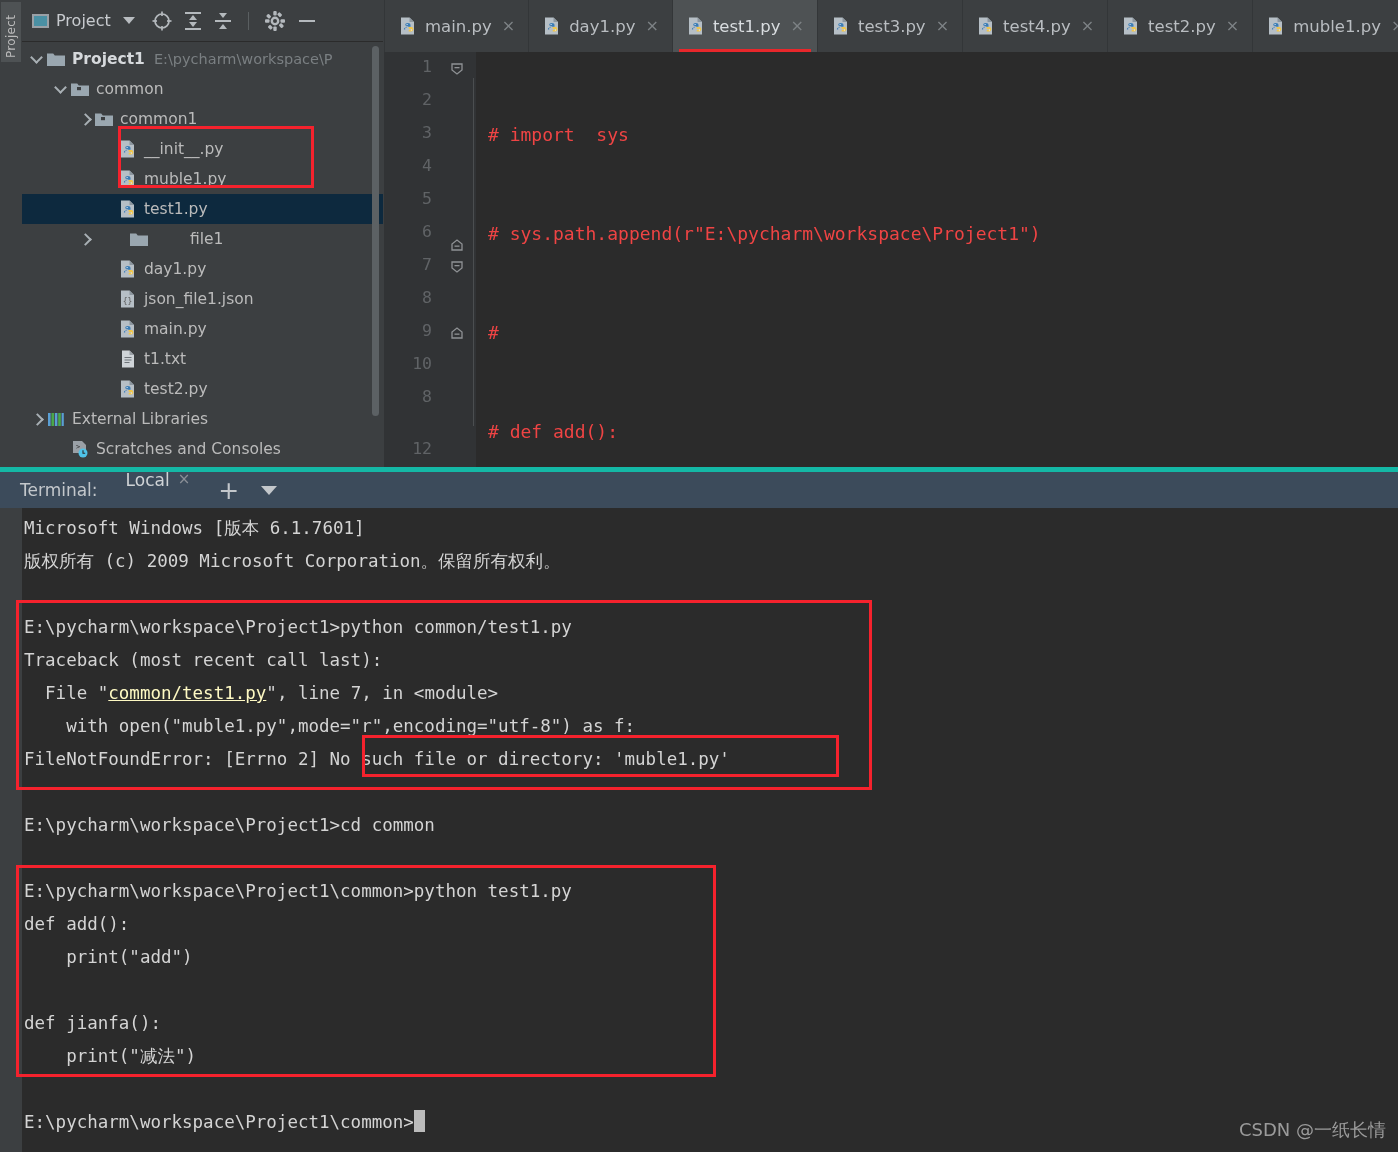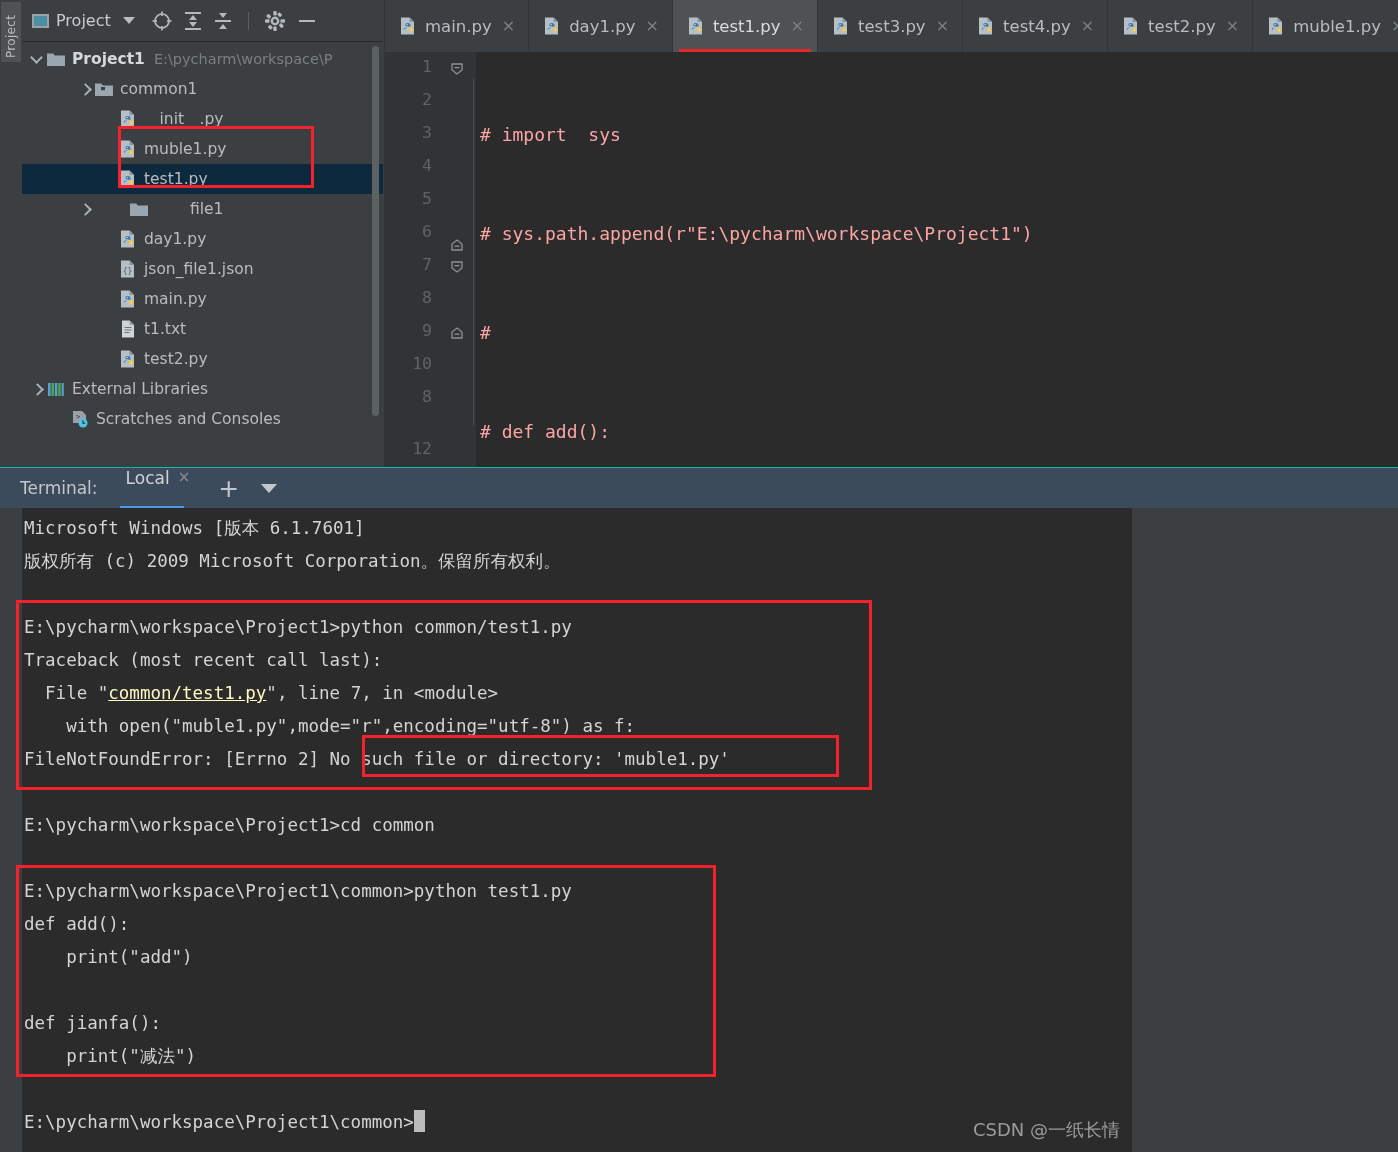--- a/index.html
+++ b/index.html
@@ -122,27 +122,27 @@
   .fold svg { display: block; }
   .vline {
     position: absolute; left: 89px; top: 26px; width: 1px; height: 348px; background: #4b4e50;
   }
   .code {
     position: absolute; left: 96px; top: 0; right: 0; height: 100%;
     font-family: "DejaVu Sans Mono", monospace; font-size: 18px; line-height: 33px;
     white-space: pre; color: #a9b7c6;
   }
   .code .row { height: 33px; }
-  .cmt { color: #fca5a5; }
+  .cmt { color: #ef4444; margin-left: 8px; }
 
   
   .term-header {
     position: absolute; left: 0; top: 467px; width: 1398px; height: 41px;
     background: #3c4b5b; display: flex; align-items: center; padding-left: 20px;
-    box-sizing: border-box; border-top: 1px solid #14b8a6;
+    box-sizing: border-box; border-top: 5px solid #14b8a6;
   }
   .term-header .tlabel { font-size: 17px; color: #c3c7cb; margin-right: 22px; }
   .term-tab {
     position: relative; font-size: 17px; color: #cfd3d6; display: flex;
     align-items: flex-start; gap: 8px; height: 41px; padding: 0 6px;
   }
   .term-tab::after {
     content: ""; position: absolute; left: 0; right: 12px; bottom: 0;
     height: 3px; background: #4e9ae0;
   }
@@ -150,21 +150,21 @@
   .plus {
     font-size: 25px; color: #c3c7cb; margin-left: 22px; line-height: 1;
   }
   .chev {
     width: 0; height: 0; margin-left: 22px;
     border-left: 8px solid transparent; border-right: 8px solid transparent;
     border-top: 9px solid #c3c7cb;
   }
 
   .terminal {
-    position: absolute; left: 0; top: 508px; width: 1132px; height: 644px;
+    position: absolute; left: 0; top: 508px; width: 1398px; height: 644px;
     background: #2b2b2b; color: #d4d4d4;
     font-family: "DejaVu Sans Mono", monospace; font-size: 17.5px;
     overflow: hidden;
   }
   .term-gutter {
     position: absolute; left: 0; top: 0; width: 22px; height: 100%; background: #3c3f41;
   }
   .term-lines { position: absolute; left: 24px; top: 4px; right: 0; }
   .tline { height: 33px; line-height: 33px; white-space: pre; }
   .tlink { color: #fef9c3; text-decoration: underline; }
@@ -249,20 +249,30 @@
         <div class="node" style="padding-left: 8px;">
           <span class="arrow down"></span>
           <span class="ico">
             <svg width="20" height="20" viewBox="0 0 20 20">
               <path d="M1 4.5 h6.2 l1.6 2 H19 v10.5 H1 Z" fill="#9aa7b0"></path>
             </svg>
           </span>
           <span class="nlabel bold">Project1</span>
           <span class="npath">E:\pycharm\workspace\P</span>
         </div>
+        <div class="node" style="padding-left: 32px;">
+          <span class="arrow down"></span>
+          <span class="ico">
+            <svg width="20" height="20" viewBox="0 0 20 20">
+              <path d="M1 4.5 h6.2 l1.6 2 H19 v10.5 H1 Z" fill="#9aa7b0"></path>
+              <rect x="7" y="8" width="4" height="3.2" fill="#3c3f41"></rect>
+            </svg>
+          </span>
+          <span class="nlabel">common</span>
+        </div>
         <div class="node" style="padding-left: 56px;">
           <span class="arrow right"></span>
           <span class="ico">
             <svg width="20" height="20" viewBox="0 0 20 20">
               <path d="M1 4.5 h6.2 l1.6 2 H19 v10.5 H1 Z" fill="#9aa7b0"></path>
               <rect x="7" y="8" width="4" height="3.2" fill="#3c3f41"></rect>
             </svg>
           </span>
           <span class="nlabel">common1</span>
         </div>

